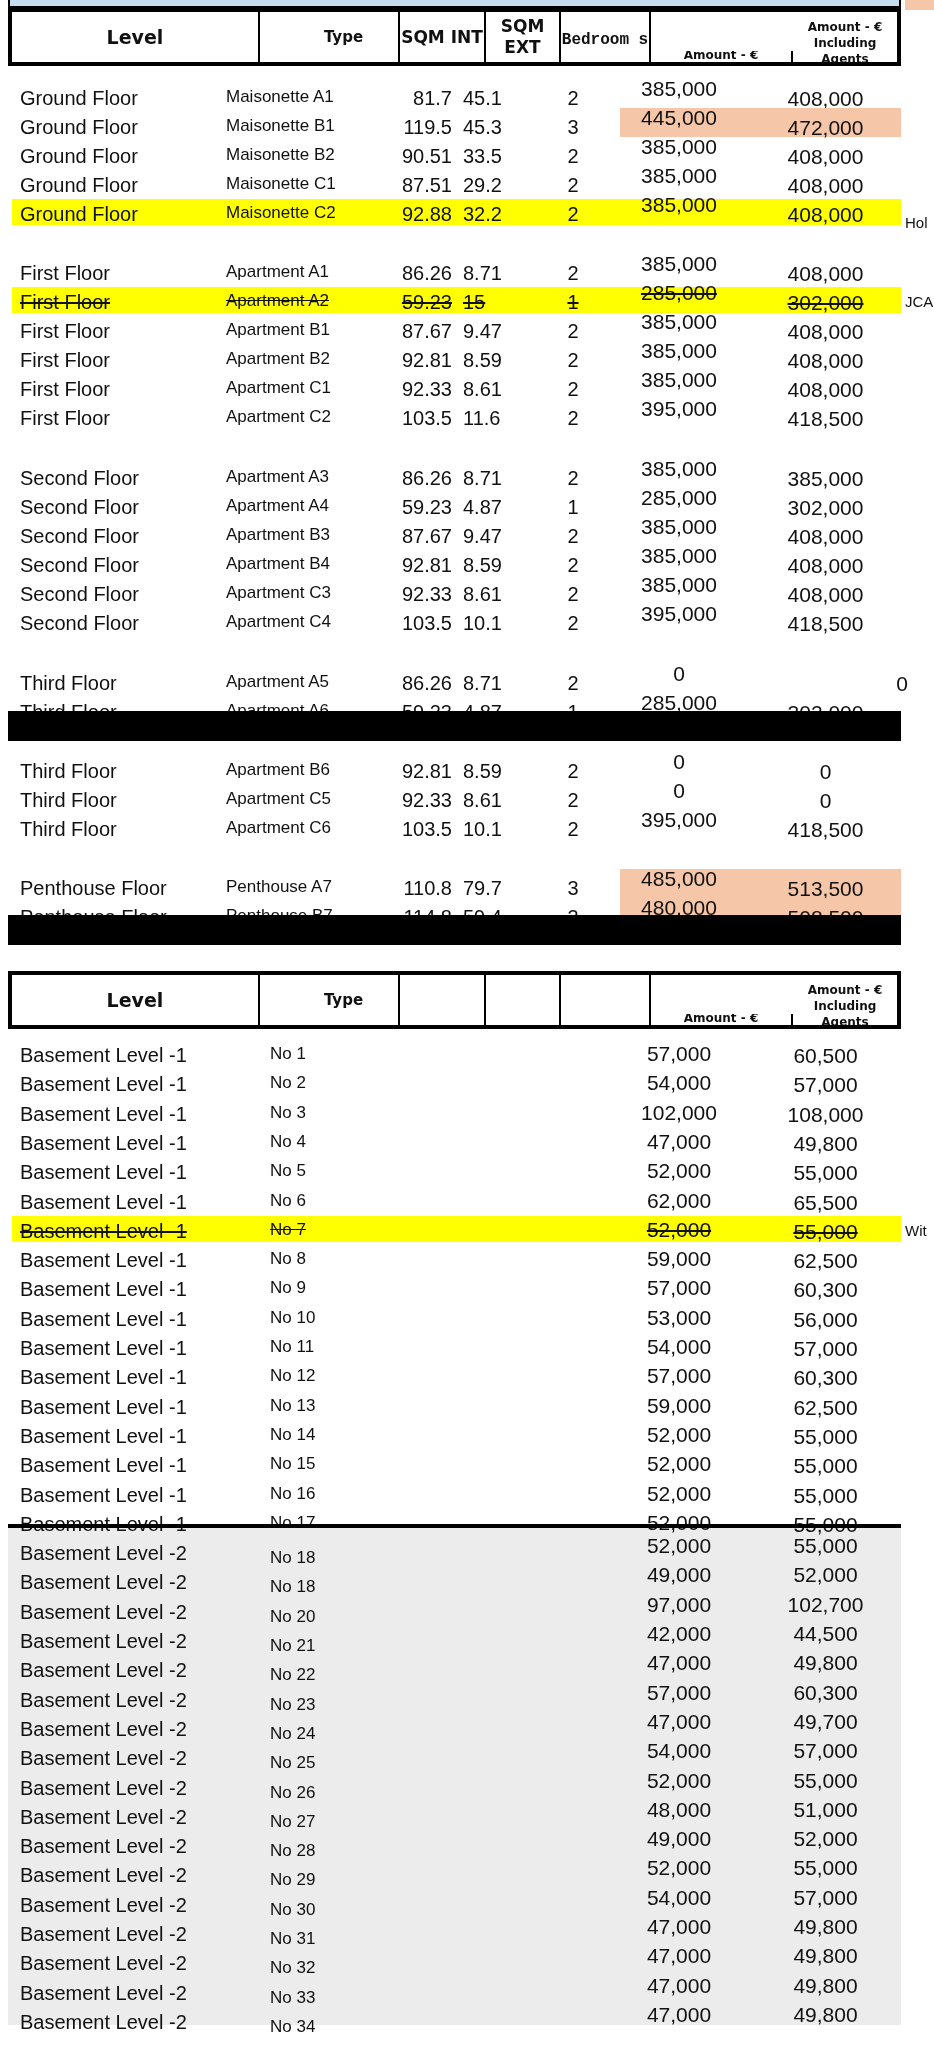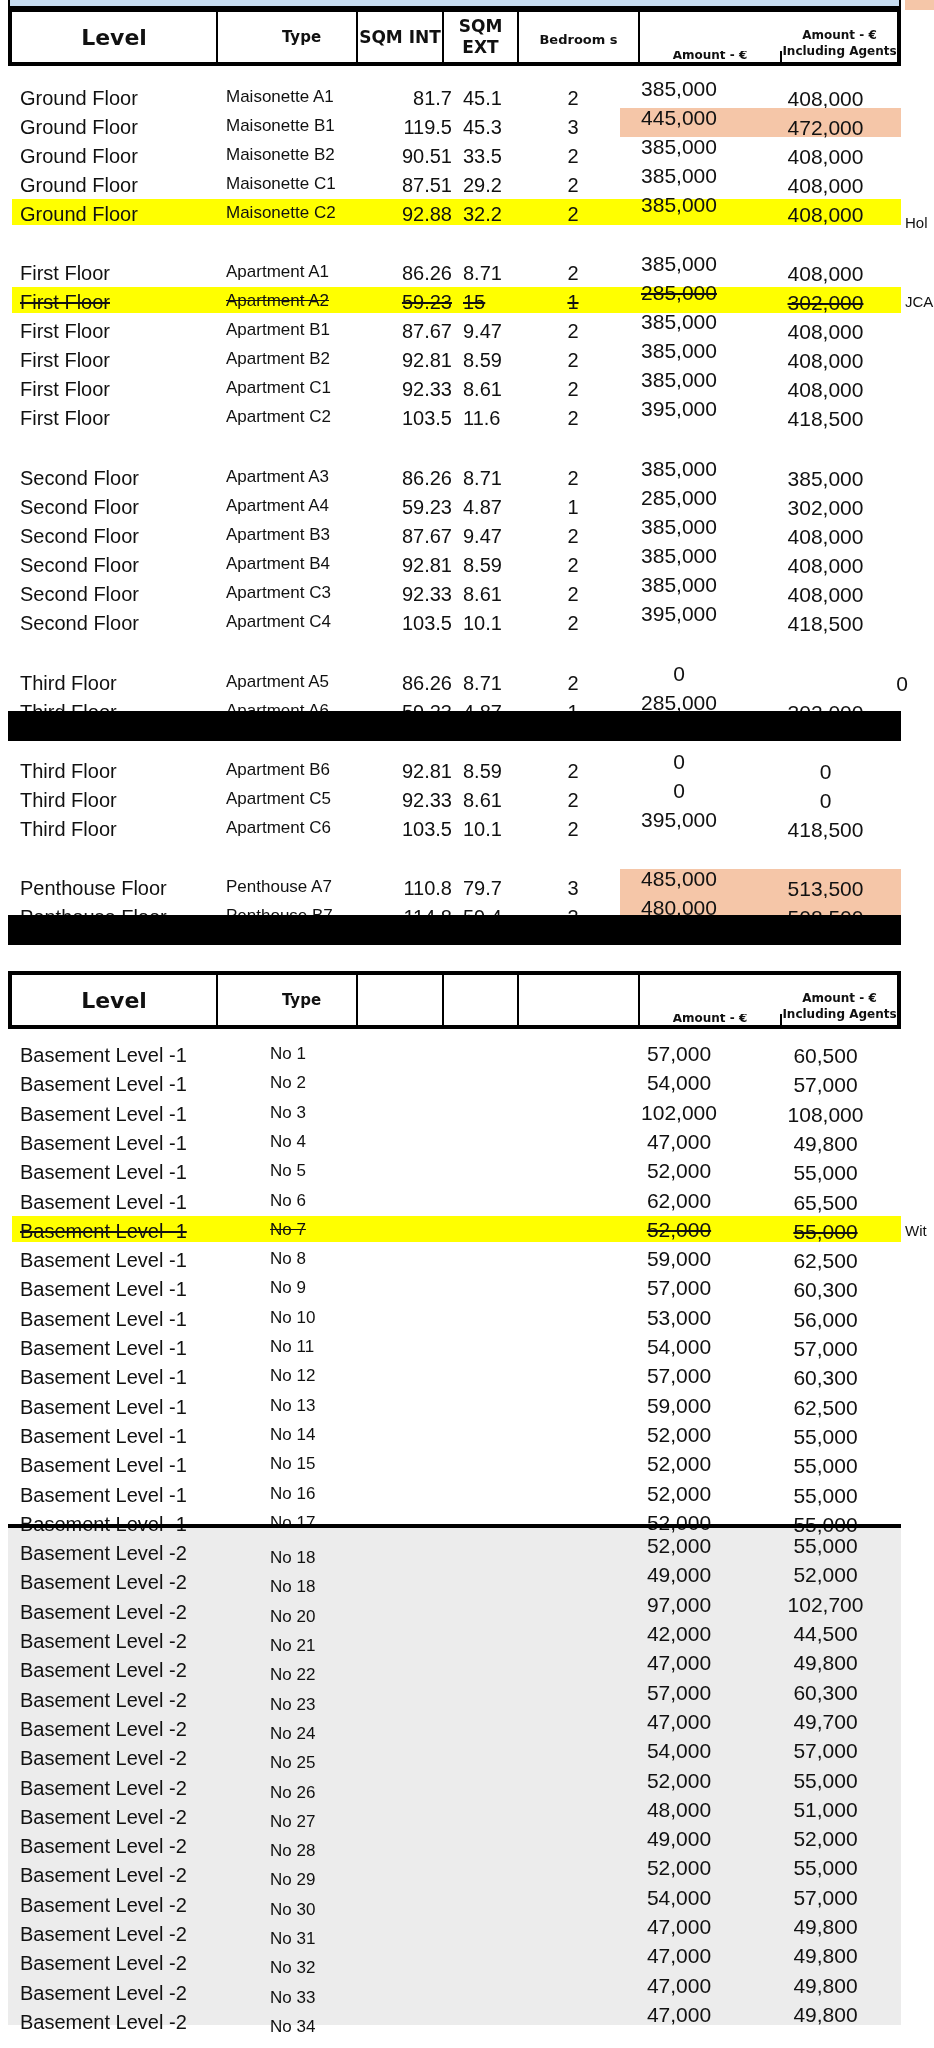--- a/index.html
+++ b/index.html
@@ -2,25 +2,25 @@
 <html><head>
 <meta charset="utf-8">
 <style>
   html, body { margin:0; padding:0; background:#ffffff; }
   body { width:934px; height:2048px; position:relative; overflow:hidden; font-family:"Liberation Sans", sans-serif; color:#111; }
   .topstrip { position:absolute; left:8px; top:0; width:893px; height:8px; background:#c6dcf0; border:2px solid #000; border-top:none; box-sizing:border-box; }
   .toporange { position:absolute; left:905px; top:0; width:29px; height:10px; background:#f5c6a8; }
   .hdr { position:absolute; left:8px; width:893px; height:58px; border:4px solid #000; box-sizing:border-box; display:flex; background:#fff; }
   .hdr .hc { border-right:2px solid #000; box-sizing:border-box; display:flex; align-items:center; justify-content:center; text-align:center; font-family:"DejaVu Sans", sans-serif; font-weight:bold; color:#111; overflow:hidden; }
   .hdr .hc:last-child { border-right:none; }
-  .hc.lvl { width:206px; font-size:22px;text-align:right; }
+  .hc.lvl { width:248px; font-size:19px;text-align:right; }
   .hc.typ { width:140px; font-size:15px;padding-left:29px; }
   .hc.si { width:86px; font-size:17px; line-height:21px; }
   .hc.se { width:75px; font-size:17px; line-height:21px; }
-  .hc.bd { width:121px; font-size:13px; line-height:22px; padding-top:6px; }
+  .hc.bd { width:90px; font-size:16px; line-height:22px; padding-top:6px;font-family:Liberation Mono, monospace; }
   .hc.ax { width:142px; font-size:12px; line-height:16px; padding-top:12px;margin-top:39px; }
   .hc.ai { flex:1; font-size:12px; line-height:16px; padding-top:12px; }
   .row { position:absolute; left:8px; width:893px; height:29px; }
   .row .c { position:absolute; white-space:nowrap; color:#111; }
   .c.lvl { left:12px; top:8px; font-size:20px; }
   .c.typ { left:218px; top:8px; font-size:17px; }
   .c.si { left:358px; width:86px; top:8px; font-size:20px; text-align:right; }
   .c.se { left:455px; top:8px; font-size:20px; }
   .c.bd { left:550px; width:30px; top:8px; font-size:20px; text-align:center; }
   .c.ax { left:600px; width:142px; top:-2px; font-size:21px; text-align:center; }

